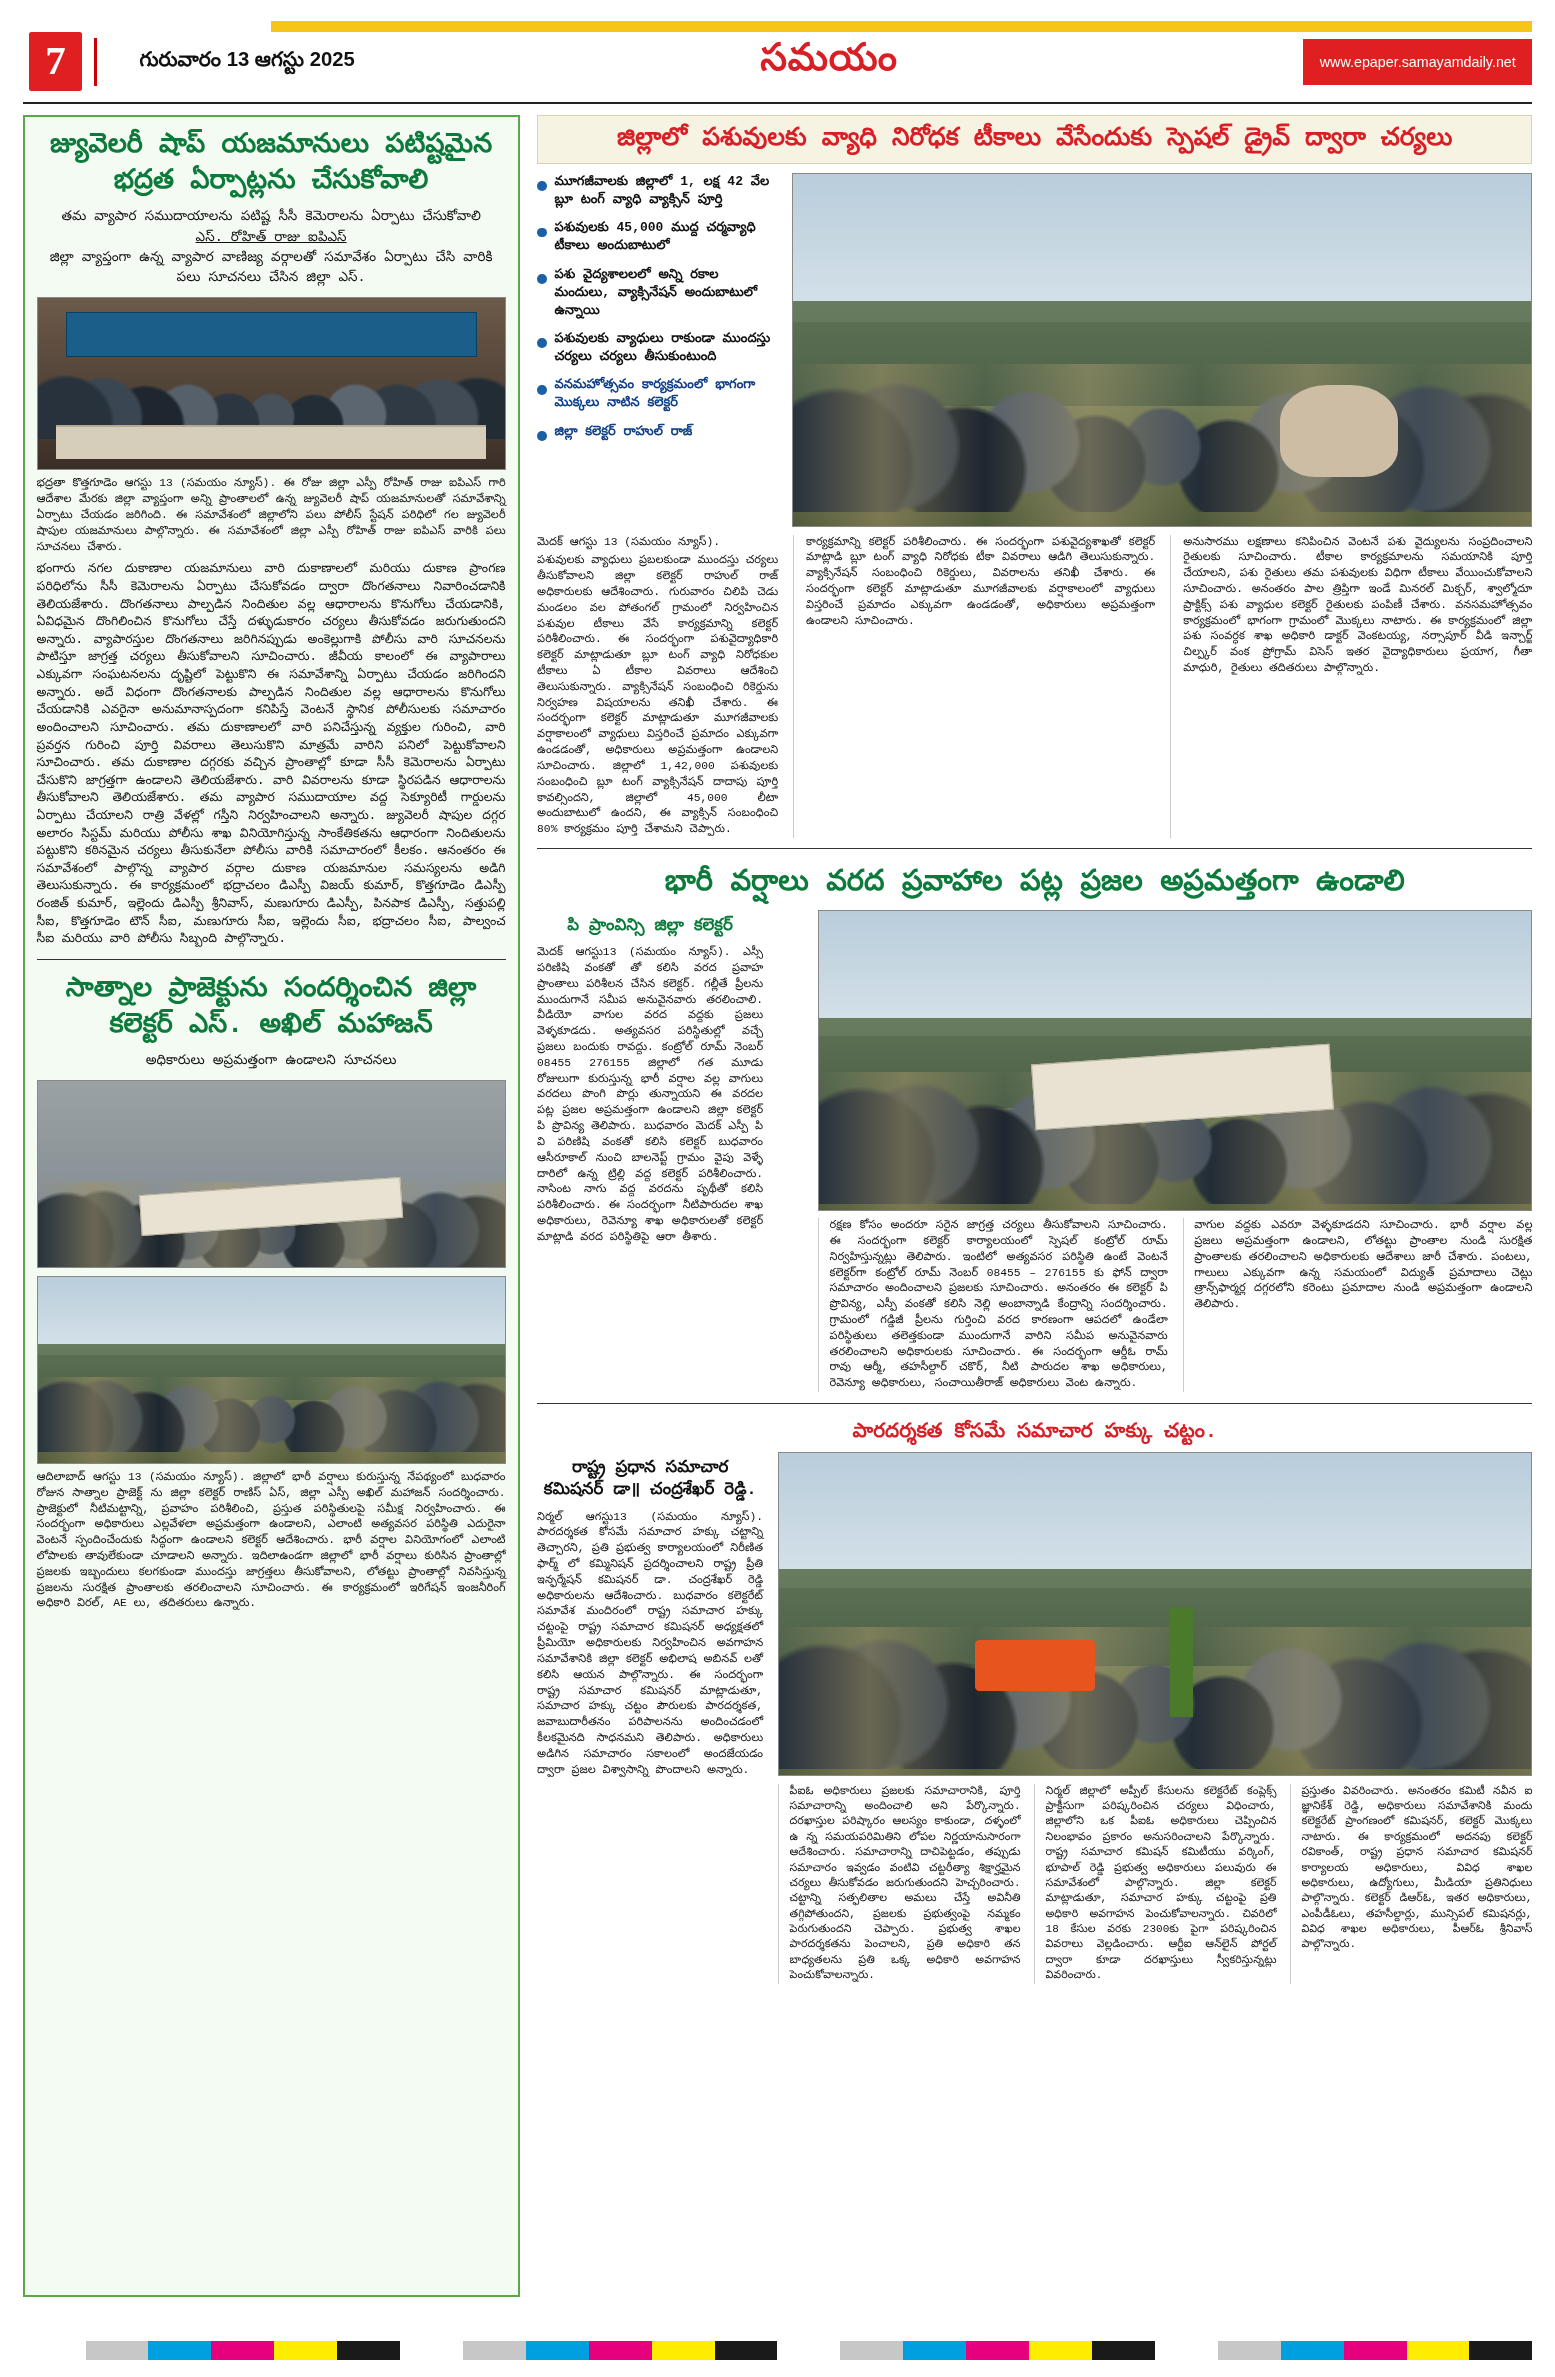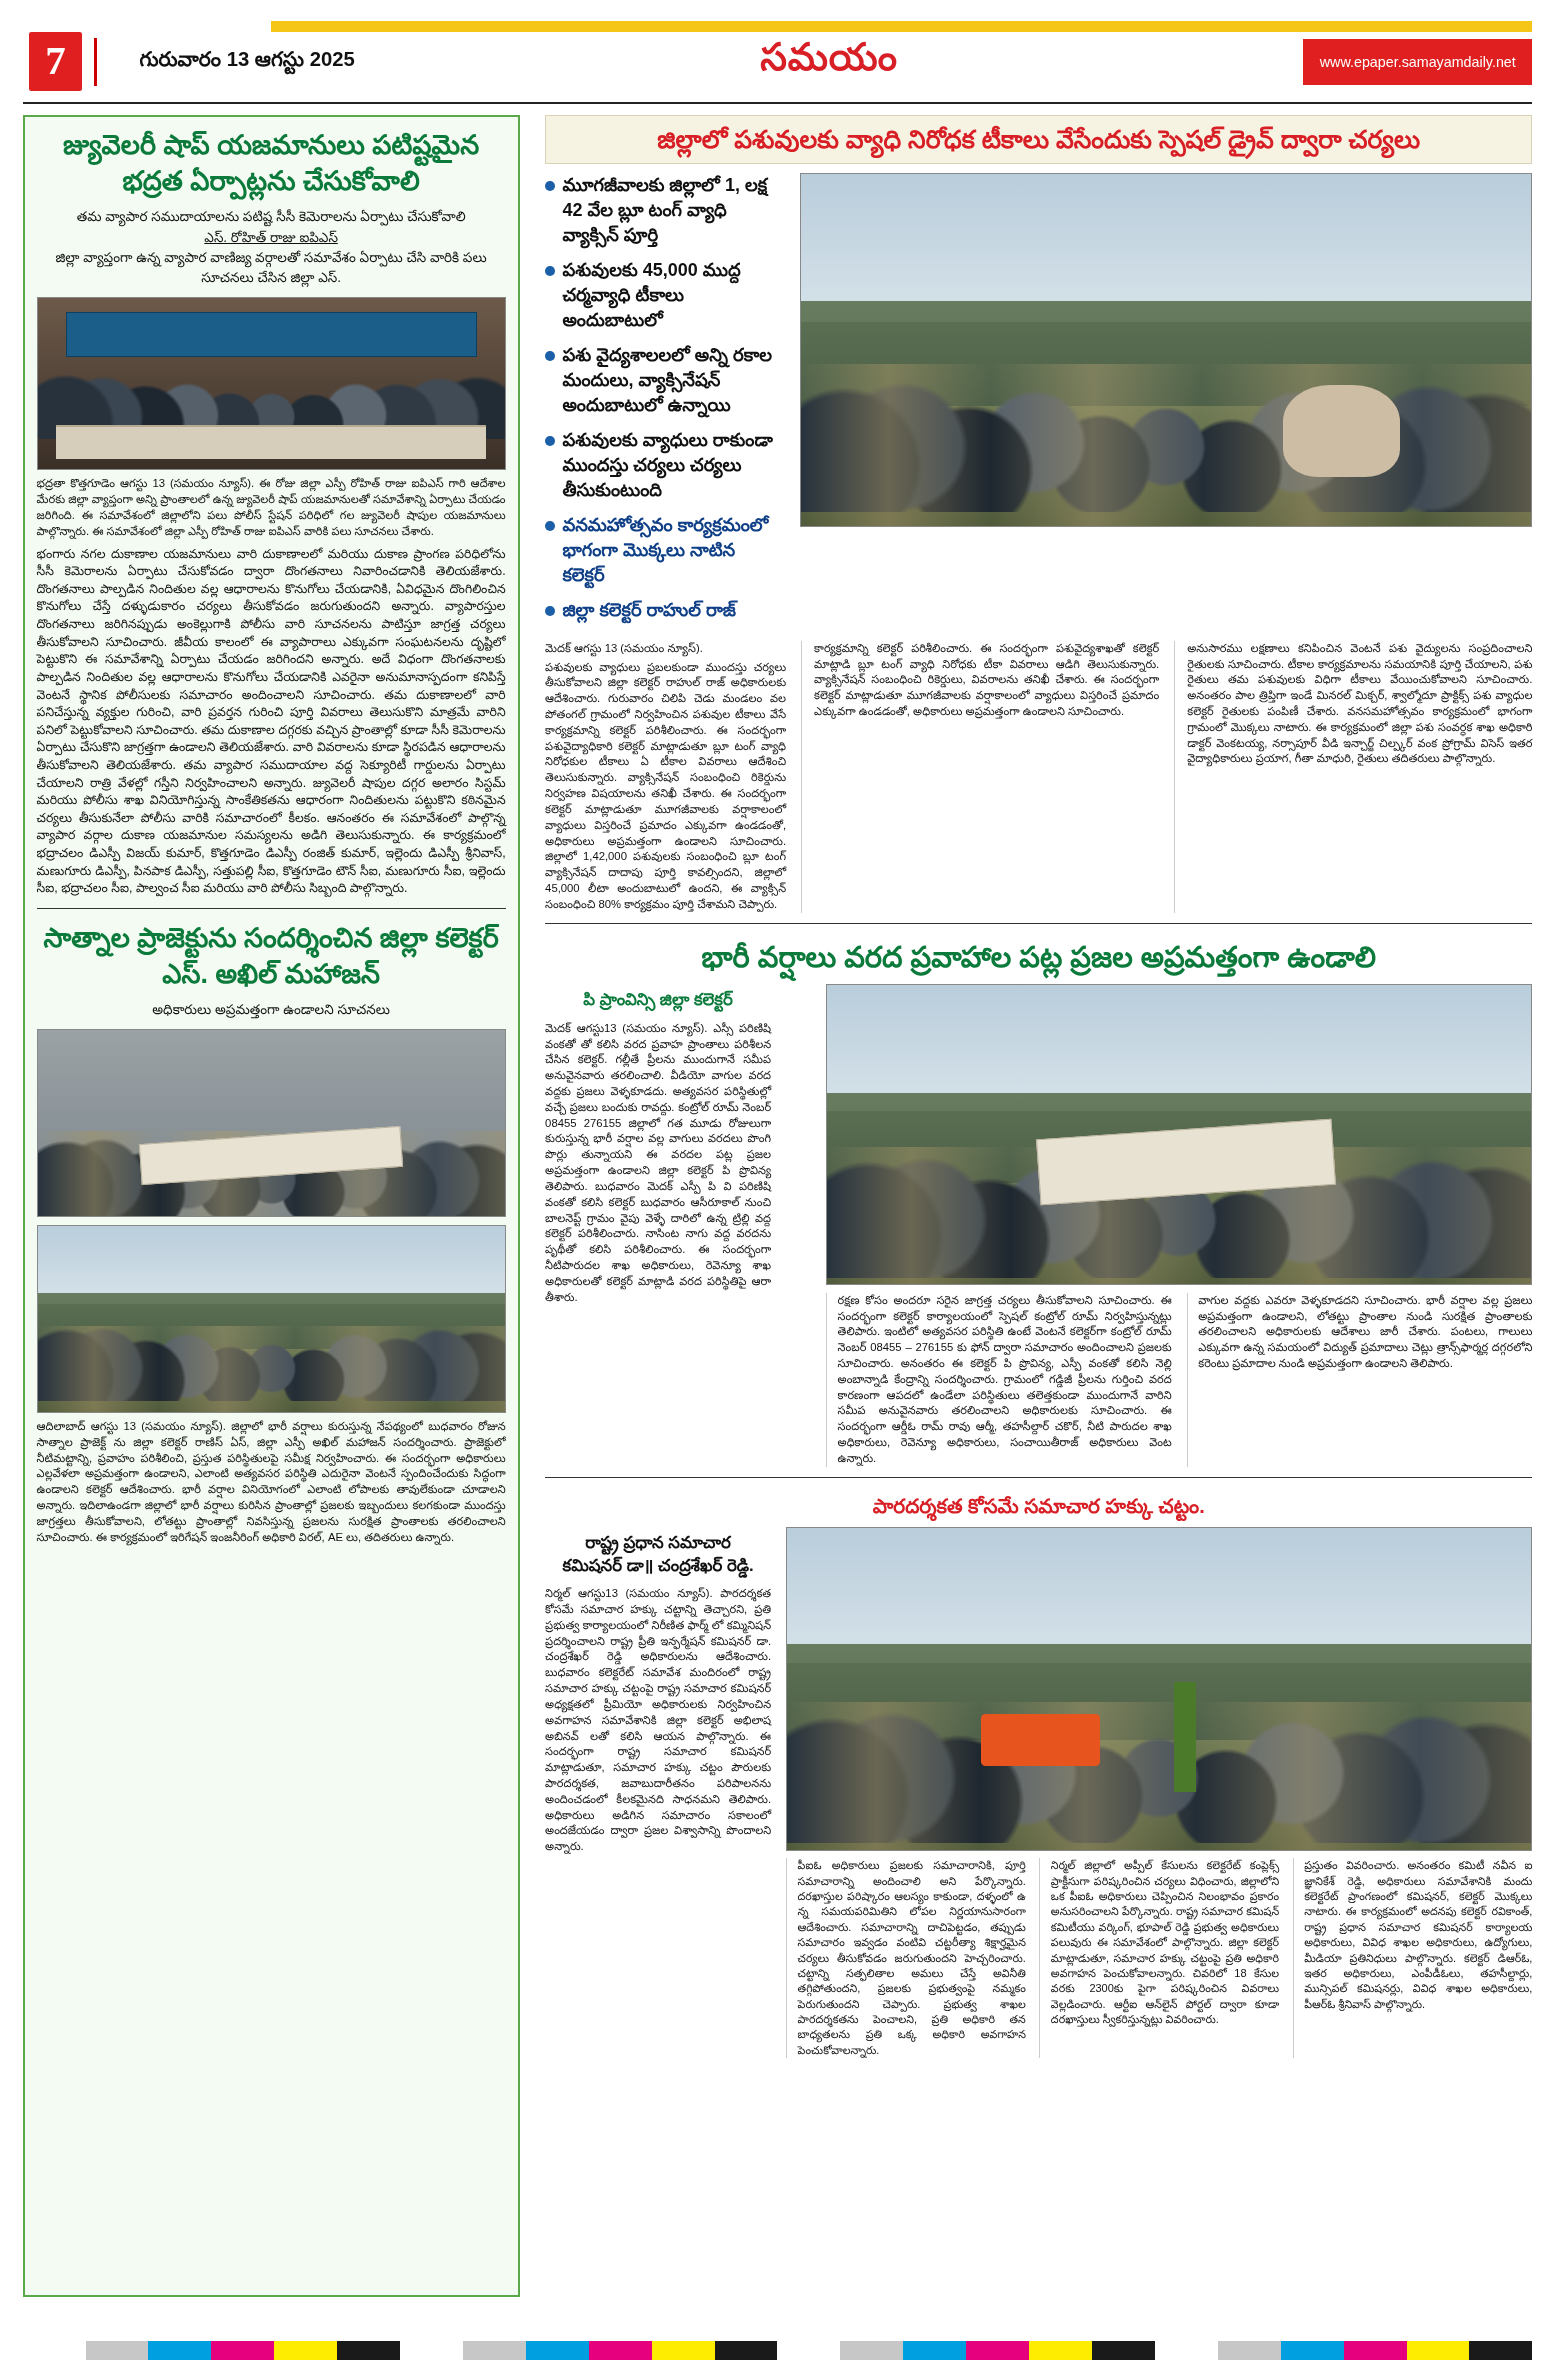--- a/index.html
+++ b/index.html
@@ -88,23 +88,24 @@
     background: #f5c518;
   }
   .mh-rule {
     margin: 0 22.6px;
     border-top: 2.3px solid #222;
   }
 
   
   .content {
     display: flex;
-    gap: 12px;
+    gap: 4px;
     margin: 10.5px 22.6px 0 22.6px;
     height: 2182px;
+    font-family: Liberation Mono, monospace;
   }
   .col-left {
     width: 497px;
     flex: 0 0 497px;
     border: 2.3px solid #5aa84a;
     padding: 10.5px 12px;
     background: #f4fbf2;
   }
   .col-rest {
     flex: 1;
@@ -205,21 +206,21 @@
     position:absolute; left:52%; bottom:18%; width:3%; height:34%;
     background:#4a7a2a;
   }
 
   
   .bullet-box { padding-right: 6px; }
   .bullet {
     display: flex;
     gap: 7.5px;
     margin-bottom: 10.5px;
-    font-size: 18px;
+    font-size: 13px;
     line-height: 1.38;
     font-weight: bold;
     color: #111;
   }
   .bullet .dot {
     flex: 0 0 auto;
     width: 9.8px; height: 9.8px; margin-top: 8.3px;
     background: #1b5fa8;
     border-radius: 50%;
   }

